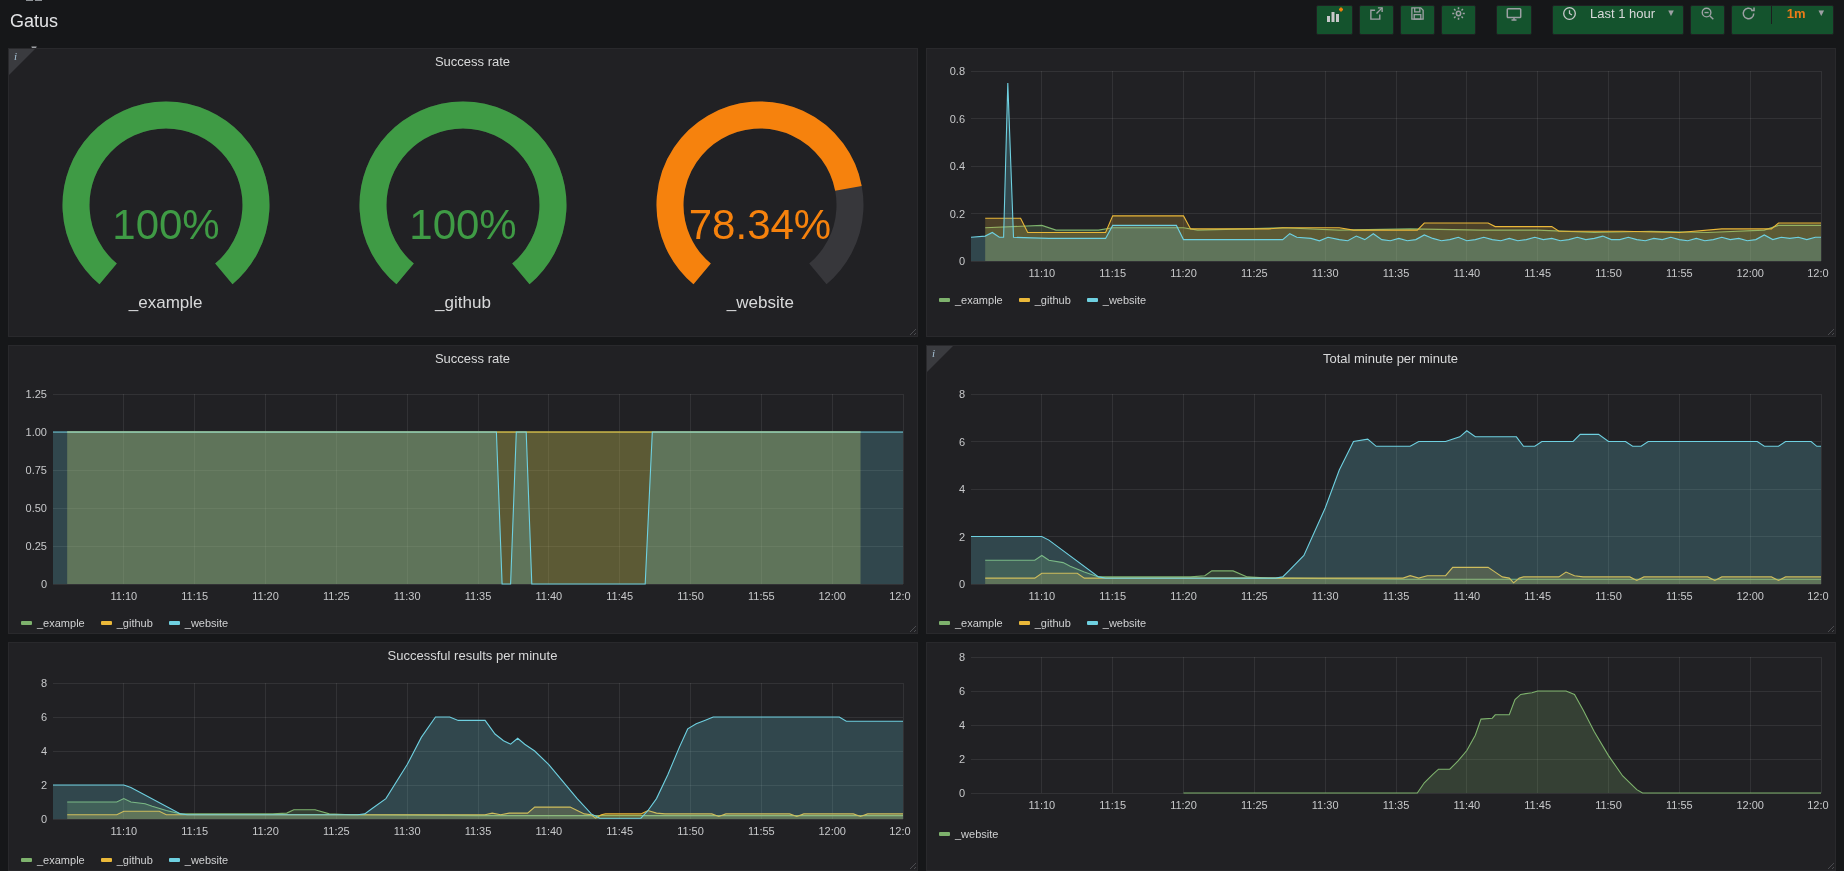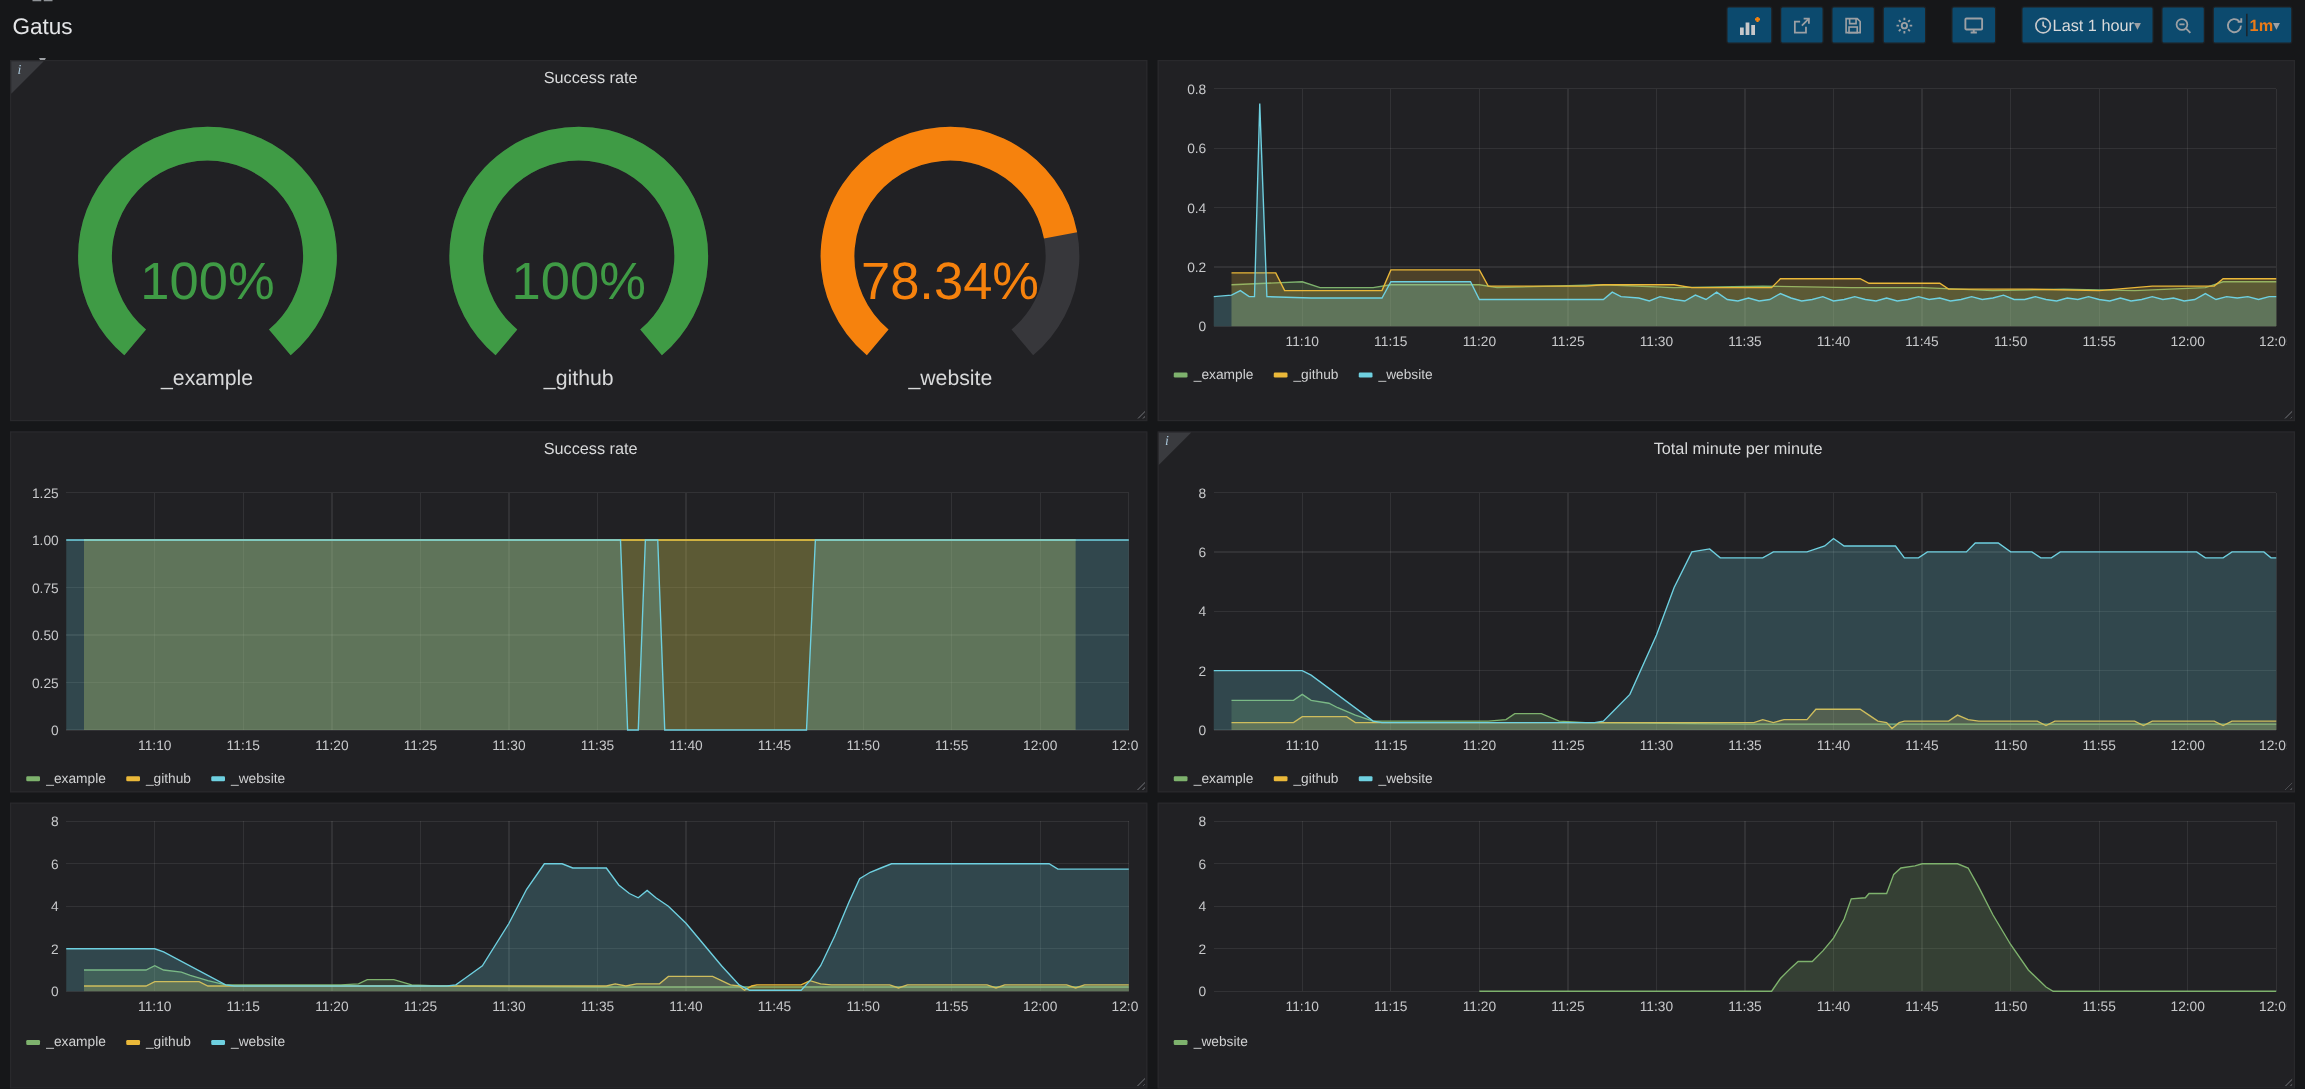--- a/index.html
+++ b/index.html
@@ -5,22 +5,22 @@
   html,body{margin:0;padding:0;background:#161719;width:1844px;height:871px;overflow:hidden;
     font-family:"Liberation Sans",sans-serif;-webkit-font-smoothing:antialiased;}
   
   .navbar{height:40px;display:flex;align-items:center;padding:0 10px;background:#161719;}
   .nav-left{display:flex;align-items:center;gap:10px;flex-direction:column;}
   .apps-icon{display:grid;grid-template-columns:7px 7px;grid-template-rows:7px 7px;gap:2px;cursor:pointer;}
   .apps-icon i{background:#8e9296;display:block;}
   .dash-title{color:#e3e4e6;font-size:18px;font-weight:500;cursor:pointer;}
   .caret{color:#9da0a4;font-size:11px;cursor:pointer;}
   .nav-right{margin-left:auto;display:flex;align-items:center;gap:6px;}
-  .nav-btn{background:#0c4a6e;border:1px solid #1f2022;border-radius:2px;height:30px;min-width:34px;
-    display:flex;align-items:center;justify-content:center;gap:0;padding:0 9px;cursor:pointer;color:#c7c8ca;}
+  .nav-btn{background:#14532d;border:1px solid #1f2022;border-radius:2px;height:30px;min-width:34px;
+    display:flex;justify-content:center;gap:13px;padding:0 9px;cursor:pointer;color:#c7c8ca;}
   .nav-btn svg{display:block;}
   .nav-gap{width:8px;}
   .nav-text{font-size:13px;color:#d8d9da;}
   .nav-text.orange{color:#eb7b18;font-weight:700;}
   .btn-divider{width:1px;height:18px;background:#1c1d1f;margin:0 2px;}
   
   .dash{display:grid;grid-template-columns:910px 910px;grid-template-rows:289px 289px 229px;gap:8px;padding:8px;}
   .panel{position:relative;background:#212124;border:1px solid rgba(255,255,255,0.04);display:flex;flex-direction:column;}
   .panel-title{height:26px;line-height:26px;text-align:center;color:#d8d9da;font-size:13px;font-weight:500;cursor:pointer;flex:0 0 auto;margin-left:19px;}
   .panel-body{flex:1;display:flex;flex-direction:column;padding:0 8px;min-height:0;}
@@ -354,20 +354,21 @@
              <span class="lname">_website</span>
            </span>
         </div>
       </div>
   <div class="info-corner">
         <span>i</span>
       </div>
       <div class="resize-handle"></div>
     </section>
   <section class="panel">
+    <div class="panel-title">Successful results per minute</div>
     <div class="panel-body">
         <svg width="894" height="179" viewBox="0 0 894 179" style="flex:0 0 auto">
           <line x1="36" y1="150" x2="886" y2="150" stroke="rgba(255,255,255,0.08)" shape-rendering="crispEdges"></line>
           <line x1="36" y1="116" x2="886" y2="116" stroke="rgba(255,255,255,0.08)" shape-rendering="crispEdges"></line>
           <line x1="36" y1="82" x2="886" y2="82" stroke="rgba(255,255,255,0.08)" shape-rendering="crispEdges"></line>
           <line x1="36" y1="48" x2="886" y2="48" stroke="rgba(255,255,255,0.08)" shape-rendering="crispEdges"></line>
           <line x1="36" y1="14" x2="886" y2="14" stroke="rgba(255,255,255,0.08)" shape-rendering="crispEdges"></line>
           <line x1="106.83333333333333" y1="14" x2="106.83333333333333" y2="150" stroke="rgba(255,255,255,0.08)" shape-rendering="crispEdges"></line>
           <line x1="177.66666666666666" y1="14" x2="177.66666666666666" y2="150" stroke="rgba(255,255,255,0.08)" shape-rendering="crispEdges"></line>
           <line x1="248.5" y1="14" x2="248.5" y2="150" stroke="rgba(255,255,255,0.08)" shape-rendering="crispEdges"></line>

